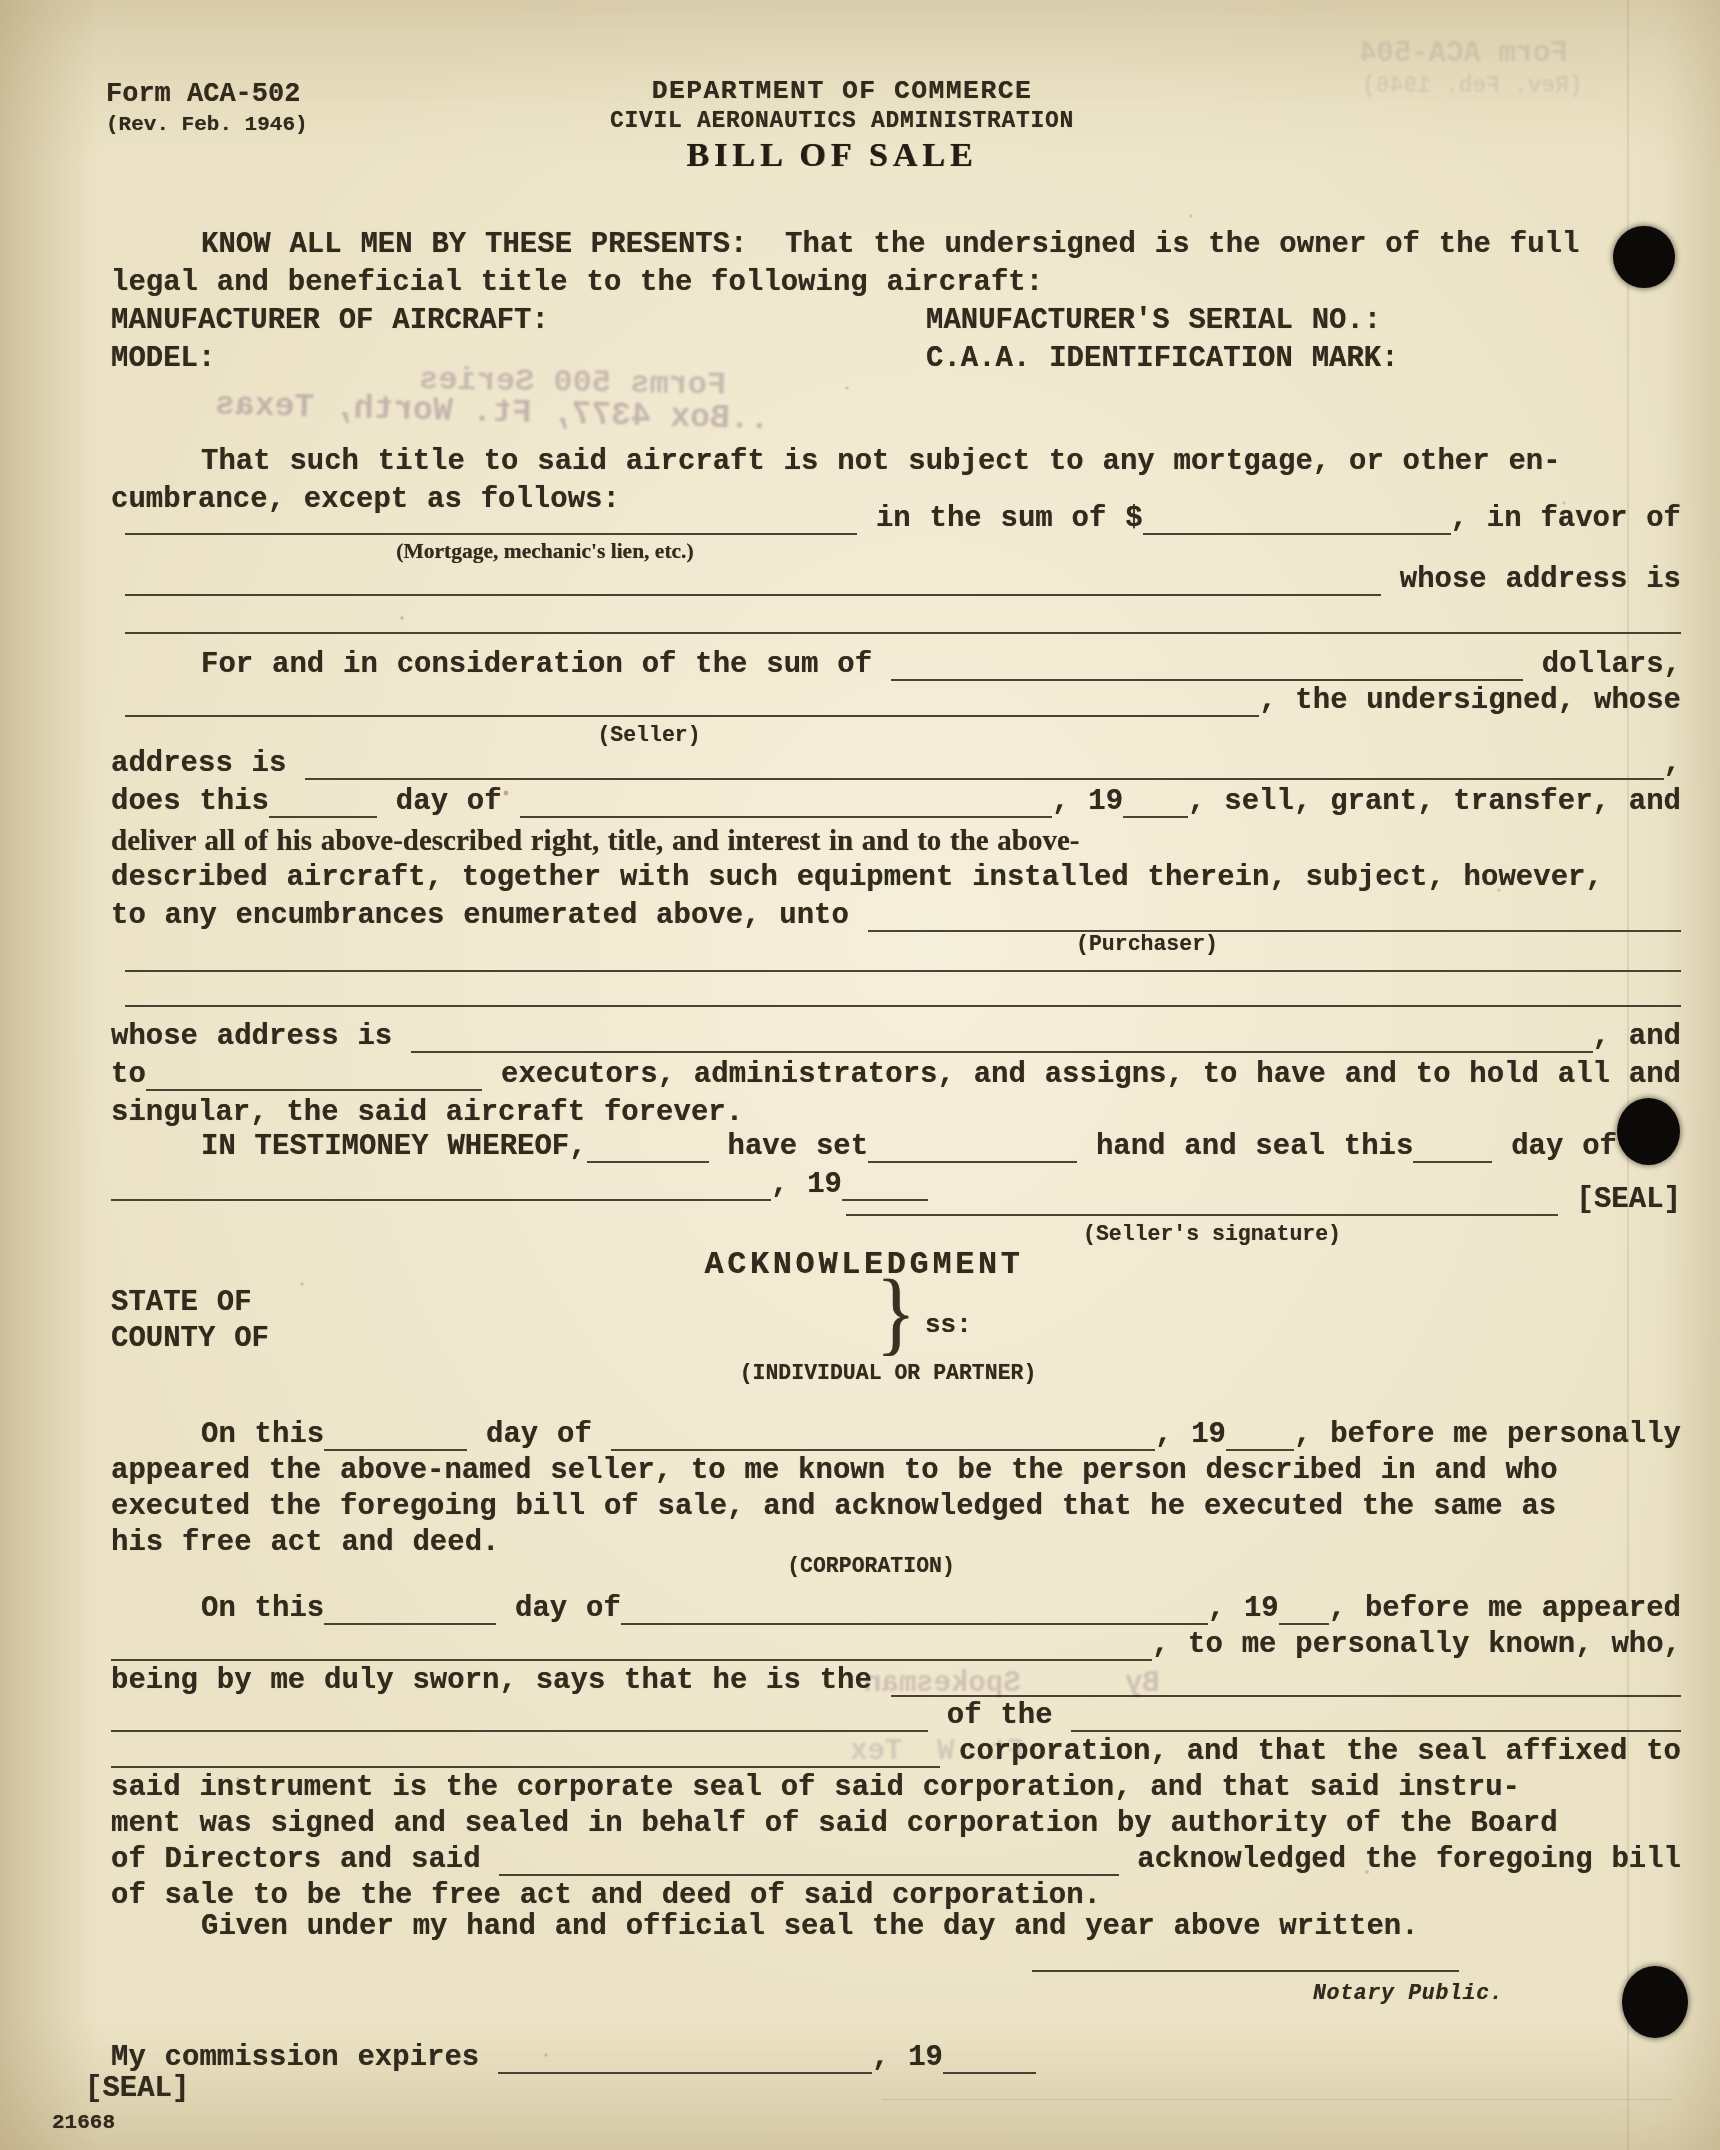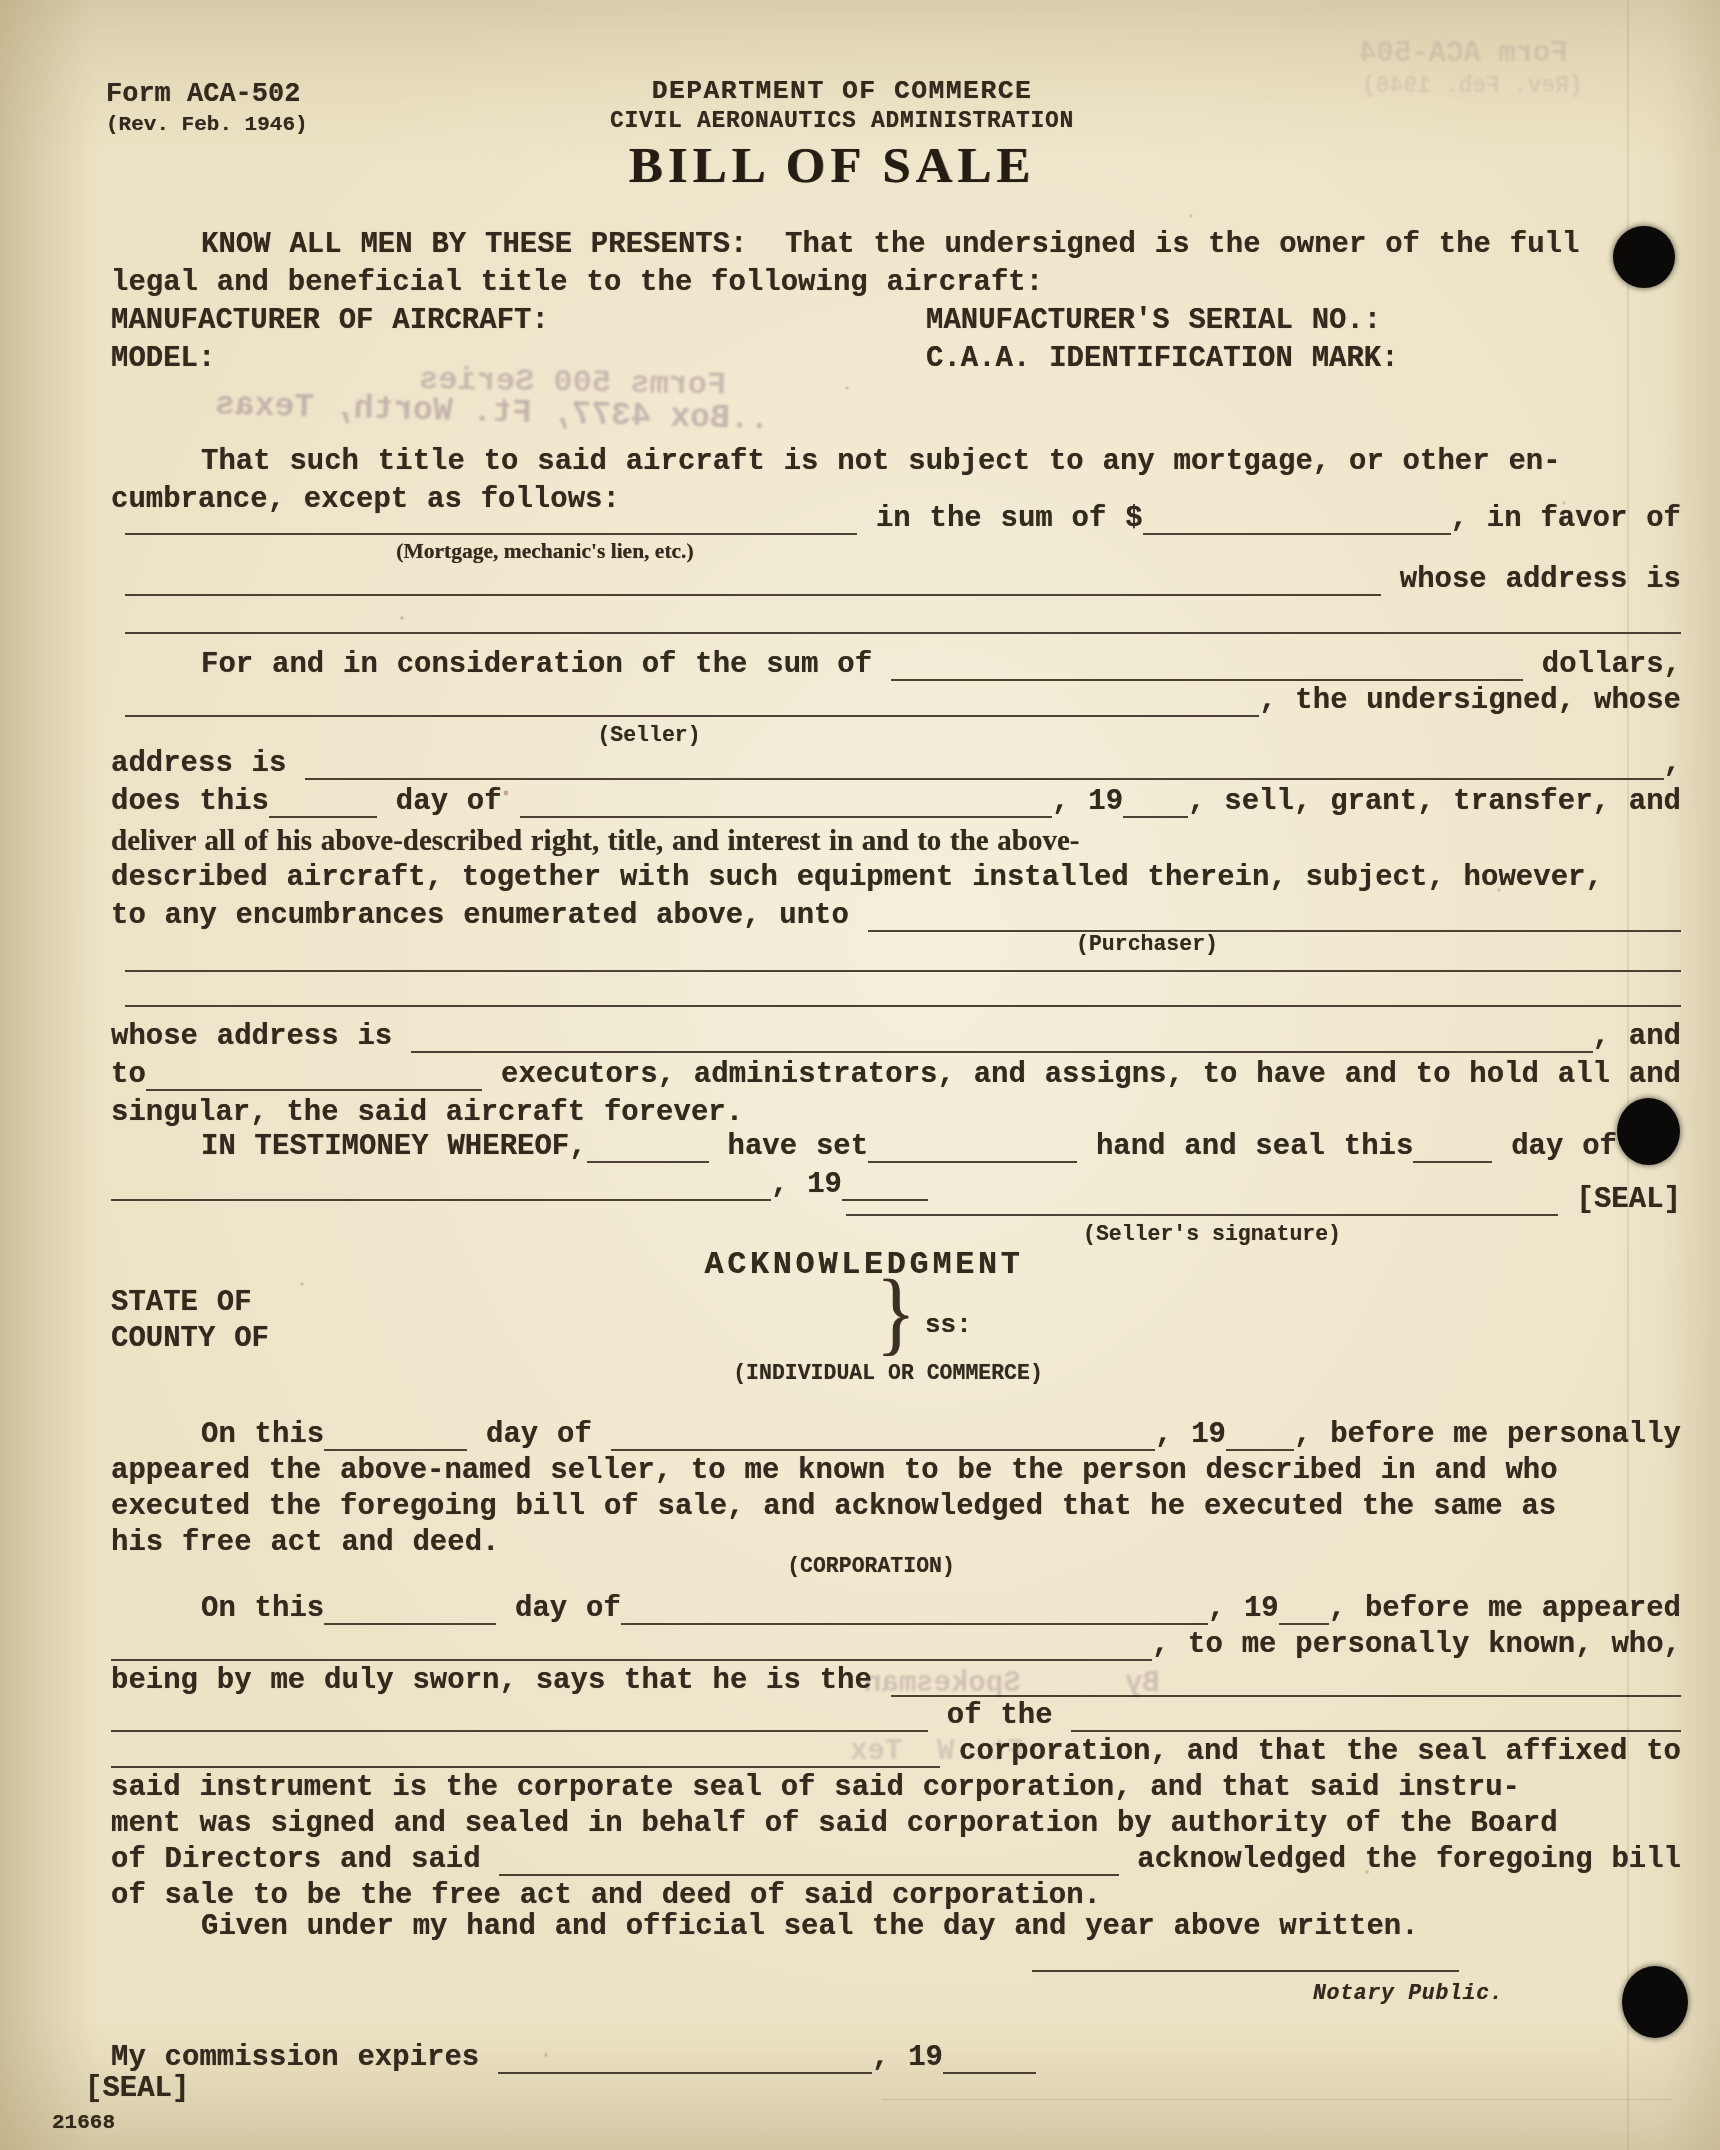--- a/index.html
+++ b/index.html
@@ -32,21 +32,21 @@
     font-size:21.5px;white-space:pre;text-shadow:0 0 0.7px rgba(40,32,22,.55);
   }
   .hnode{position:absolute;white-space:pre;text-shadow:0 0 0.7px rgba(40,32,22,.6);}
   .ctr{transform:translateX(-50%);}
   .hdr-form-number{left:106px;top:79px;font-size:27px;}
   .hdr-revision{left:106px;top:113px;font-size:21px;}
   .hdr-department{left:842px;top:76px;font-size:26.5px;letter-spacing:1.4px;}
   .hdr-administration{left:842px;top:108px;font-size:23px;letter-spacing:0.7px;}
   .doc-title{
     left:832px;top:136px;font-family:"Liberation Serif","DejaVu Serif",serif;
-    font-size:51px;letter-spacing:5px;color:#241d13;
+    font-size:34px;letter-spacing:5px;color:#241d13;
     text-shadow:0.7px 0 0.7px rgba(36,29,19,.7);
   }
   .ack-heading{left:864px;top:1246px;font-size:32px;letter-spacing:3.6px;}
   .ss-brace{
     left:876px;top:1267px;font-family:"Liberation Serif",serif;
     font-size:83px;line-height:1;transform:scaleY(1.12);transform-origin:top left;
     font-weight:normal;color:#3a3123;
   }
   .ss-label{left:925px;top:1310px;font-size:26px;}
   .notary-label{left:1313px;top:1981px;font-size:21.5px;font-style:italic;letter-spacing:0.7px;}
@@ -141,21 +141,21 @@
       <div class="frow" style="left: 1032px; top: 1961px; width: 427px;"><span class="fblank grow"></span></div>
       <div class="frow" style="left: 111px; top: 2042px; width: 925px;"><span class="ftext">My commission expires </span><span class="fblank grow"></span><span class="ftext">, 19</span><span class="fblank" style="width: 93px;"></span></div>
       <div class="frow" style="left: 85px; top: 2073px;"><span class="ftext">[SEAL]</span></div>
       <div class="frow" style="left: 52px; top: 2111px; font-size: 21px;"><span class="ftext">21668</span></div>
     </div>
   <div id="captions-layer">
       <div class="caption" style="left: 545px; top: 539px; font-family: Liberation Serif, serif;">(Mortgage, mechanic's lien, etc.)</div>
       <div class="caption" style="left: 649px; top: 723px;">(Seller)</div>
       <div class="caption" style="left: 1147px; top: 932px;">(Purchaser)</div>
       <div class="caption" style="left: 1212px; top: 1222px;">(Seller's signature)</div>
-      <div class="caption" style="left: 888px; top: 1361px;">(INDIVIDUAL OR COMMERCE)</div>
+      <div class="caption" style="left: 888px; top: 1361px;">(INDIVIDUAL OR PARTNER)</div>
       <div class="caption" style="left: 871px; top: 1554px;">(CORPORATION)</div>
     </div>
   <div id="holes-layer">
       <div class="hole" style="left: 1613px; top: 226px; width: 62px; height: 62px;"></div>
       <div class="hole" style="left: 1617px; top: 1098px; width: 63px; height: 67px;"></div>
       <div class="hole" style="left: 1622px; top: 1966px; width: 66px; height: 72px;"></div>
     </div>
 </div>
 
 

